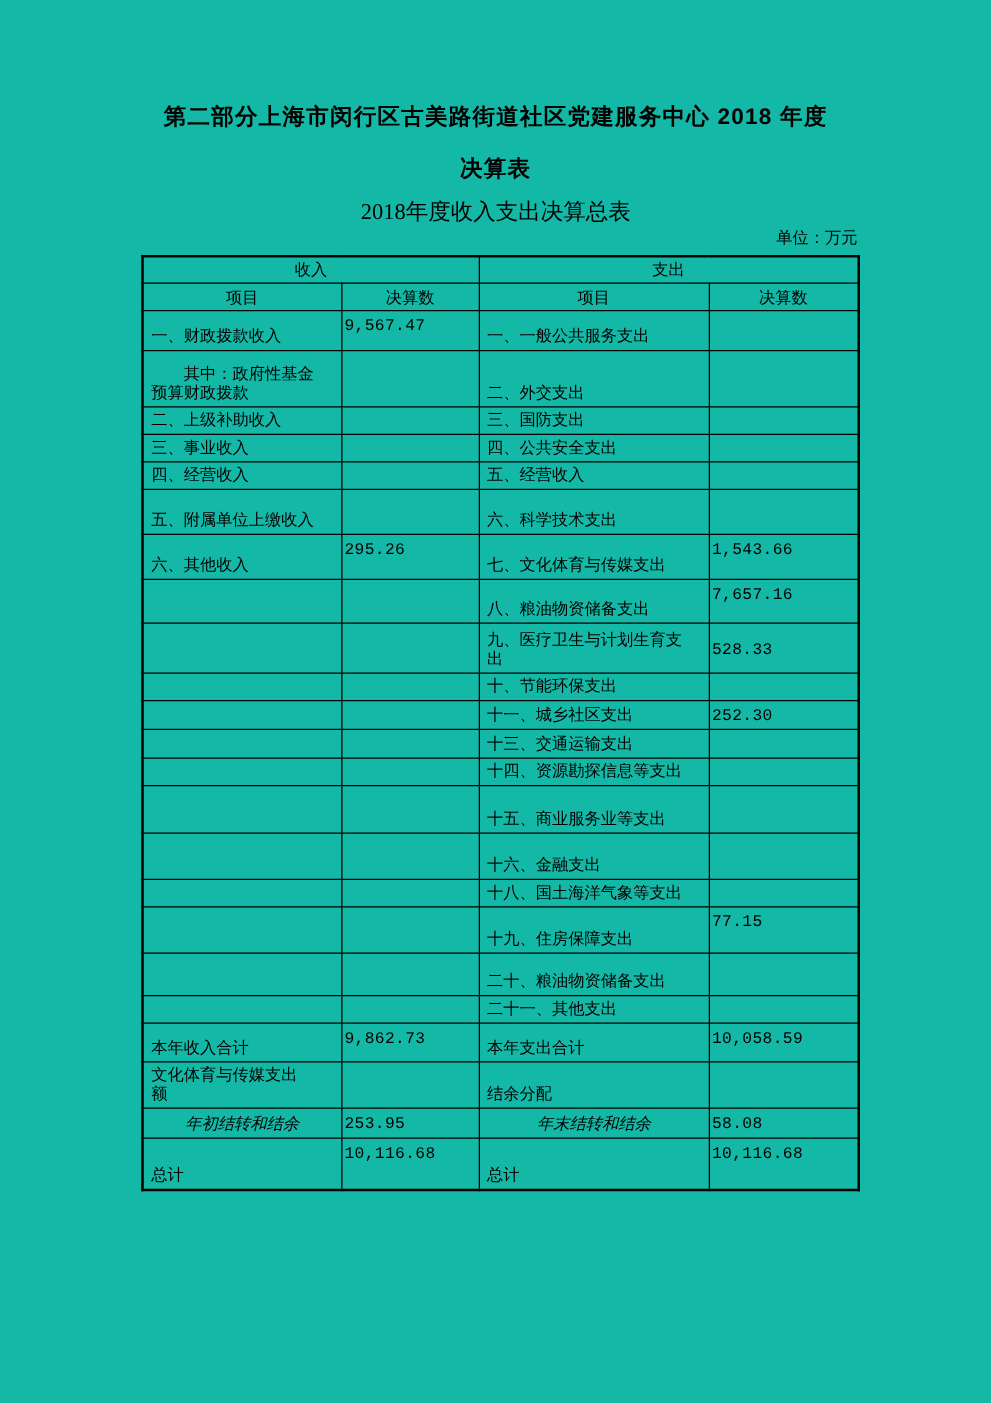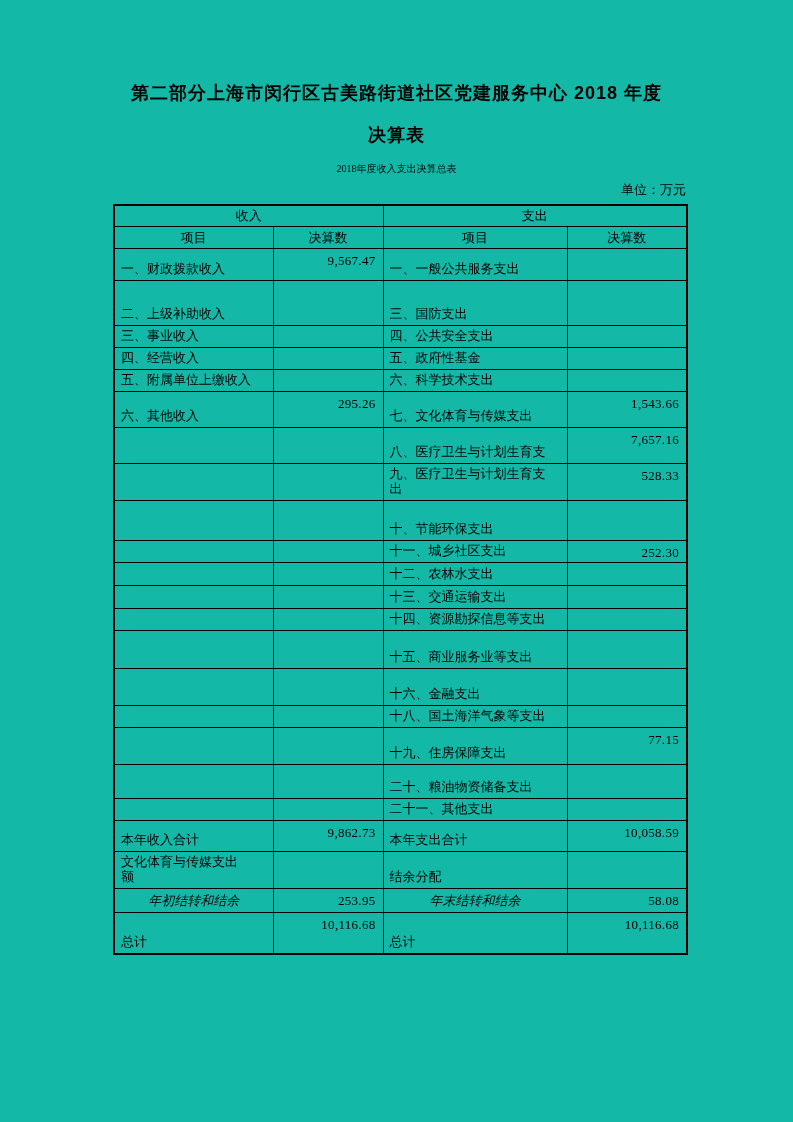--- a/index.html
+++ b/index.html
@@ -15,21 +15,21 @@
     margin-top: 72px;
     font-family: "Liberation Sans", "DejaVu Sans", sans-serif;
     font-weight: 700;
     font-size: 18px;
     line-height: 42px;
     text-align: center;
     white-space: pre-line;
     letter-spacing: 1px;
   }
   .doc-subtitle {
-    font-size: 10px;
+    font-size: 18px;
     line-height: 16px;
     text-align: center;
     margin-top: 5px;
   }
   .unit-note {
     font-size: 13px;
     line-height: 16px;
     text-align: right;
     margin-top: 5px;
     margin-right: 107px;
@@ -54,24 +54,24 @@
   thead th { text-align: center; vertical-align: middle; }
   thead tr.hdr2 th { border-bottom: 1.5px solid #000; }
 
   td.lab {
     text-align: left;
     vertical-align: bottom;
     padding: 2px 4px 4px 6px;
     white-space: pre-line;
   }
   td.val {
-    text-align: right;
     vertical-align: top;
     padding: 4px 7px 2px 2px;
     letter-spacing: 0.3px;
+    font-family: Liberation Mono, monospace;
   }
 
   
   tbody tr:nth-child(1)  { height: 32px; }
   tbody tr:nth-child(2)  { height: 45px; }
   tbody tr:nth-child(3)  { height: 22px; }
   tbody tr:nth-child(4)  { height: 22px; }
   tbody tr:nth-child(5)  { height: 22px; }
   tbody tr:nth-child(6)  { height: 36px; }
   tbody tr:nth-child(7)  { height: 36px; }
@@ -132,79 +132,80 @@
       </tr>
     </thead>
     <tbody>
         <tr>
           <td class="lab">一、财政拨款收入</td>
           <td class="val">9,567.47</td>
           <td class="lab">一、一般公共服务支出</td>
           <td class="val"></td>
         </tr>
         <tr>
+          <td class="lab">　　其中：政府性基金
+预算财政拨款</td>
+          <td class="val"></td>
+          <td class="lab">二、外交支出</td>
+          <td class="val"></td>
+        </tr>
+        <tr>
           <td class="lab">二、上级补助收入</td>
           <td class="val"></td>
           <td class="lab">三、国防支出</td>
           <td class="val"></td>
         </tr>
         <tr>
           <td class="lab">三、事业收入</td>
           <td class="val"></td>
           <td class="lab">四、公共安全支出</td>
           <td class="val"></td>
         </tr>
         <tr>
           <td class="lab">四、经营收入</td>
           <td class="val"></td>
-          <td class="lab">五、政府性基金</td>
+          <td class="lab">五、经营收入</td>
           <td class="val"></td>
         </tr>
         <tr>
           <td class="lab">五、附属单位上缴收入</td>
           <td class="val"></td>
           <td class="lab">六、科学技术支出</td>
           <td class="val"></td>
         </tr>
         <tr>
           <td class="lab">六、其他收入</td>
           <td class="val">295.26</td>
           <td class="lab">七、文化体育与传媒支出</td>
           <td class="val">1,543.66</td>
         </tr>
         <tr>
           <td class="lab"></td>
           <td class="val"></td>
-          <td class="lab">八、医疗卫生与计划生育支</td>
+          <td class="lab">八、粮油物资储备支出</td>
           <td class="val">7,657.16</td>
         </tr>
         <tr>
           <td class="lab"></td>
           <td class="val"></td>
           <td class="lab">九、医疗卫生与计划生育支
 出</td>
           <td class="val">528.33</td>
         </tr>
         <tr>
           <td class="lab"></td>
           <td class="val"></td>
           <td class="lab">十、节能环保支出</td>
           <td class="val"></td>
         </tr>
         <tr>
           <td class="lab"></td>
           <td class="val"></td>
           <td class="lab">十一、城乡社区支出</td>
           <td class="val">252.30</td>
-        </tr>
-        <tr>
-          <td class="lab"></td>
-          <td class="val"></td>
-          <td class="lab">十二、农林水支出</td>
-          <td class="val"></td>
         </tr>
         <tr>
           <td class="lab"></td>
           <td class="val"></td>
           <td class="lab">十三、交通运输支出</td>
           <td class="val"></td>
         </tr>
         <tr>
           <td class="lab"></td>
           <td class="val"></td>

